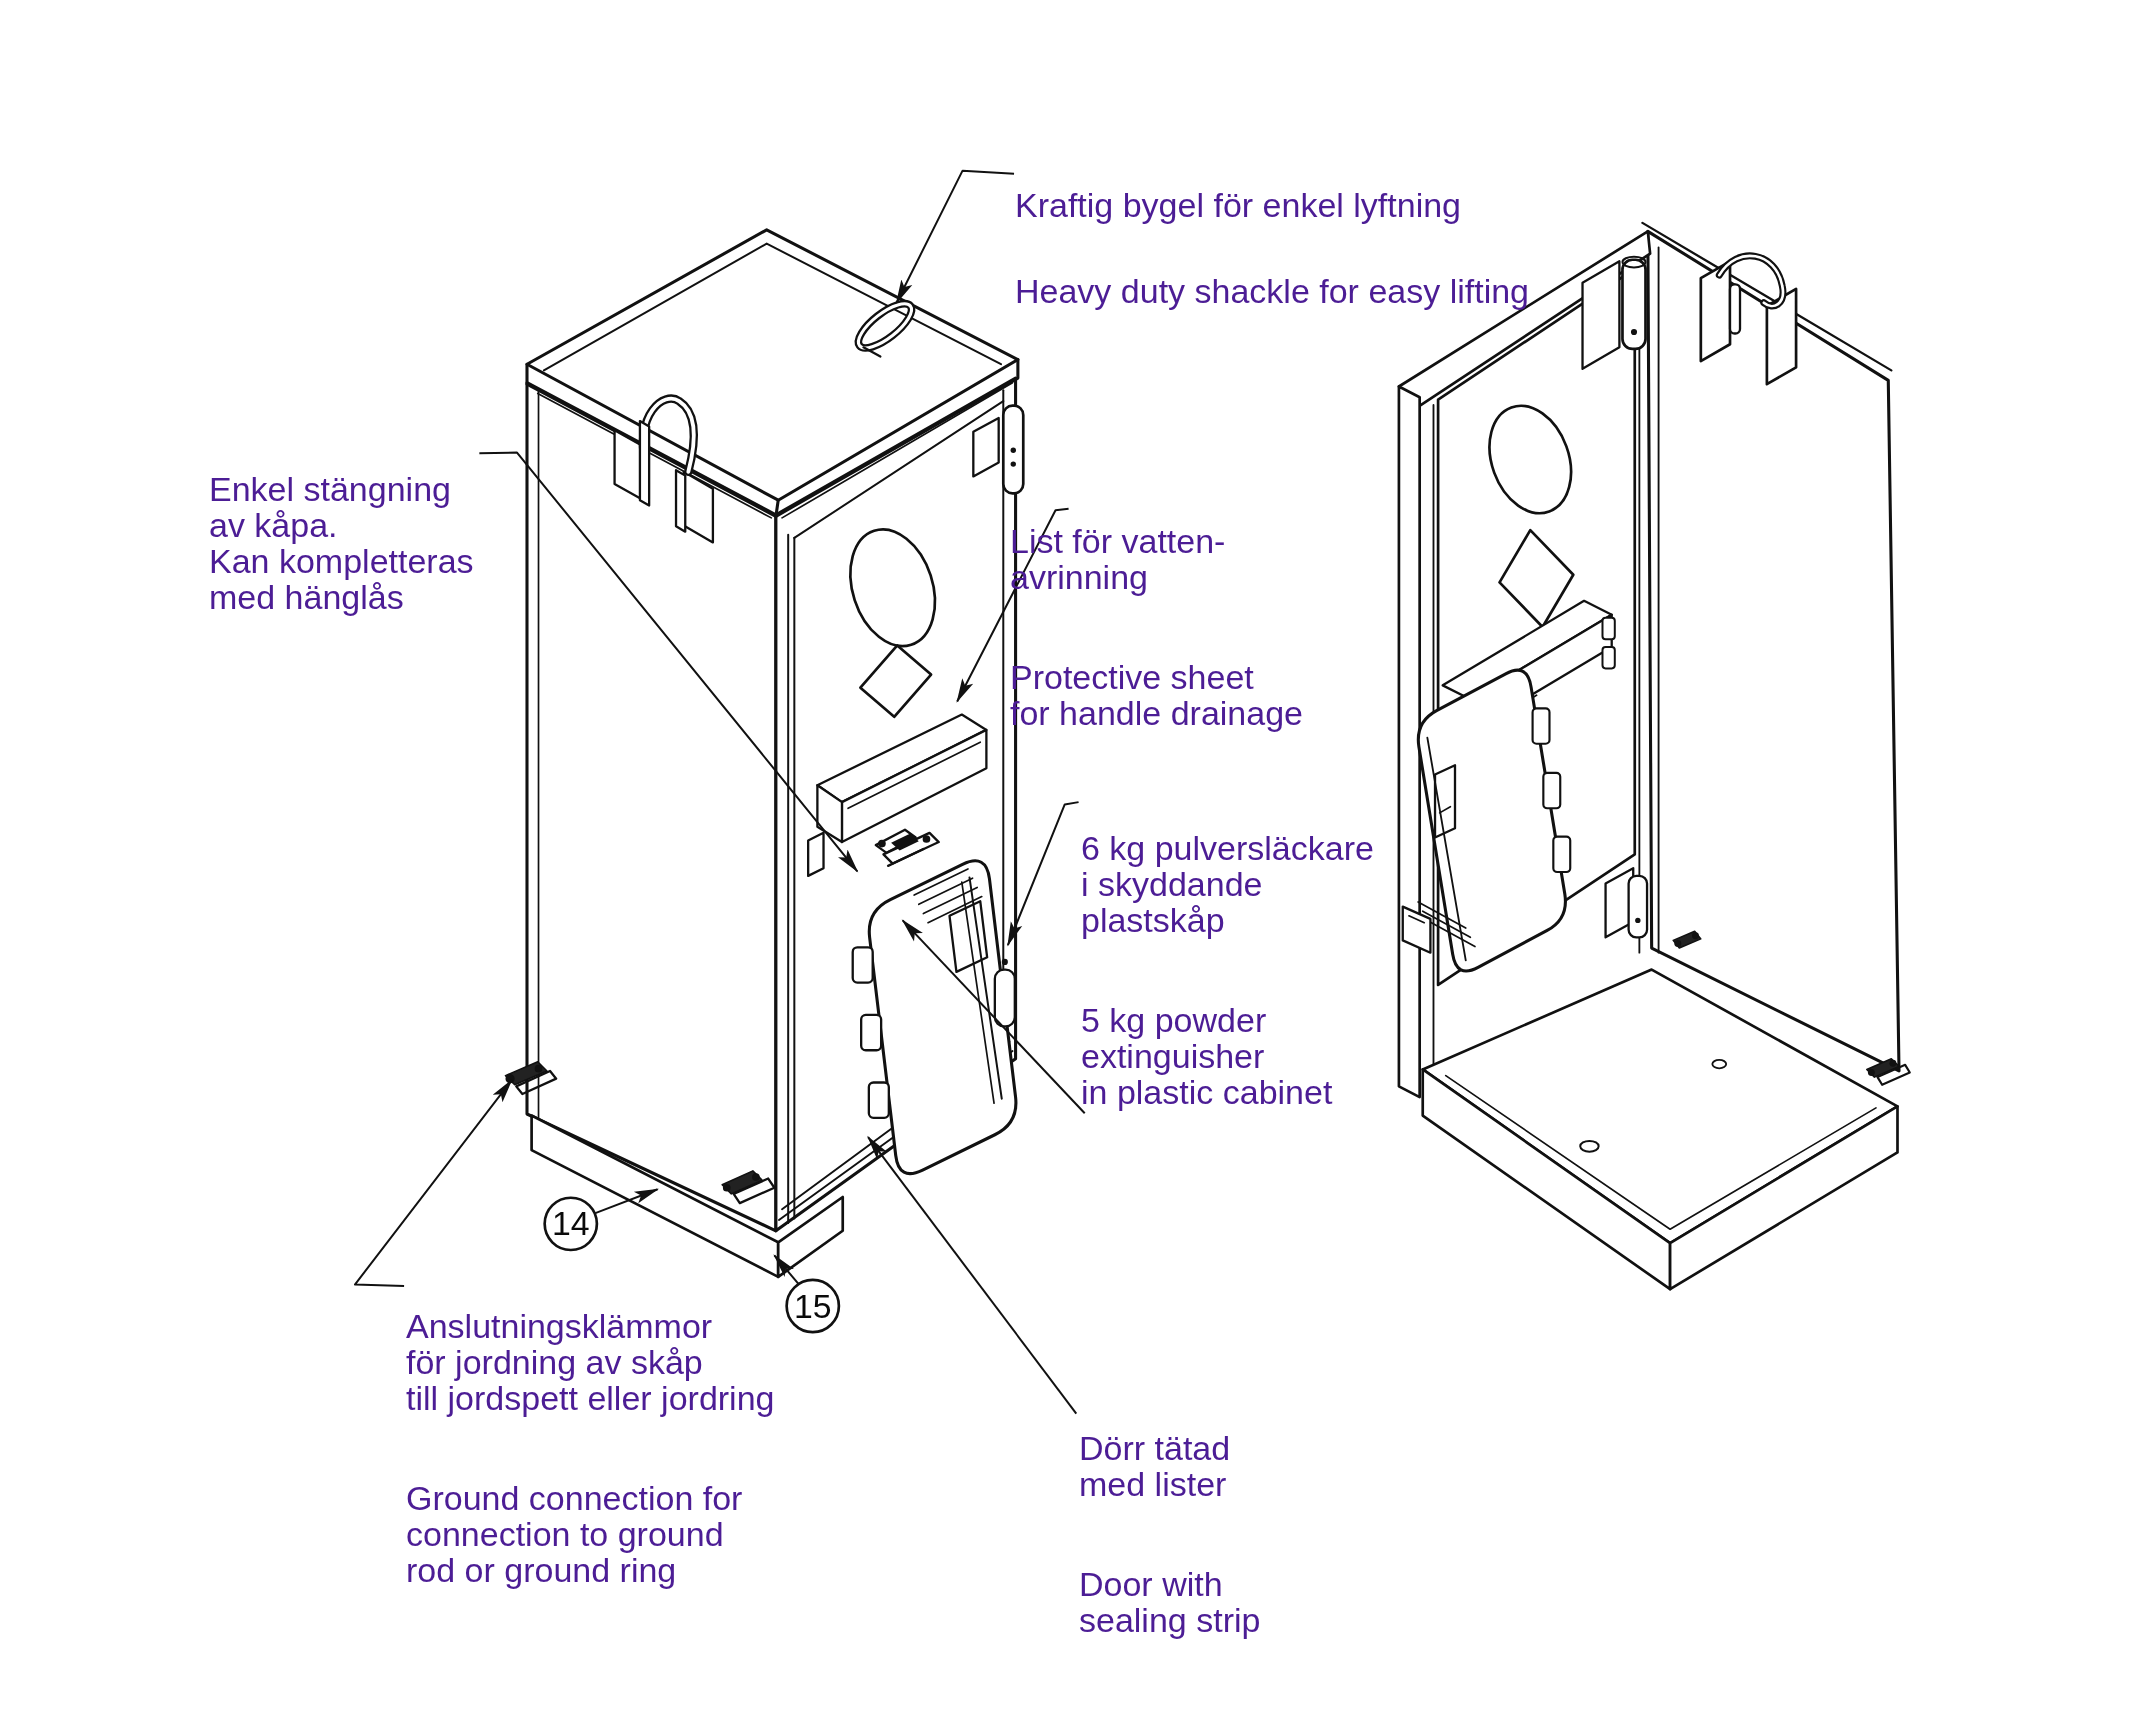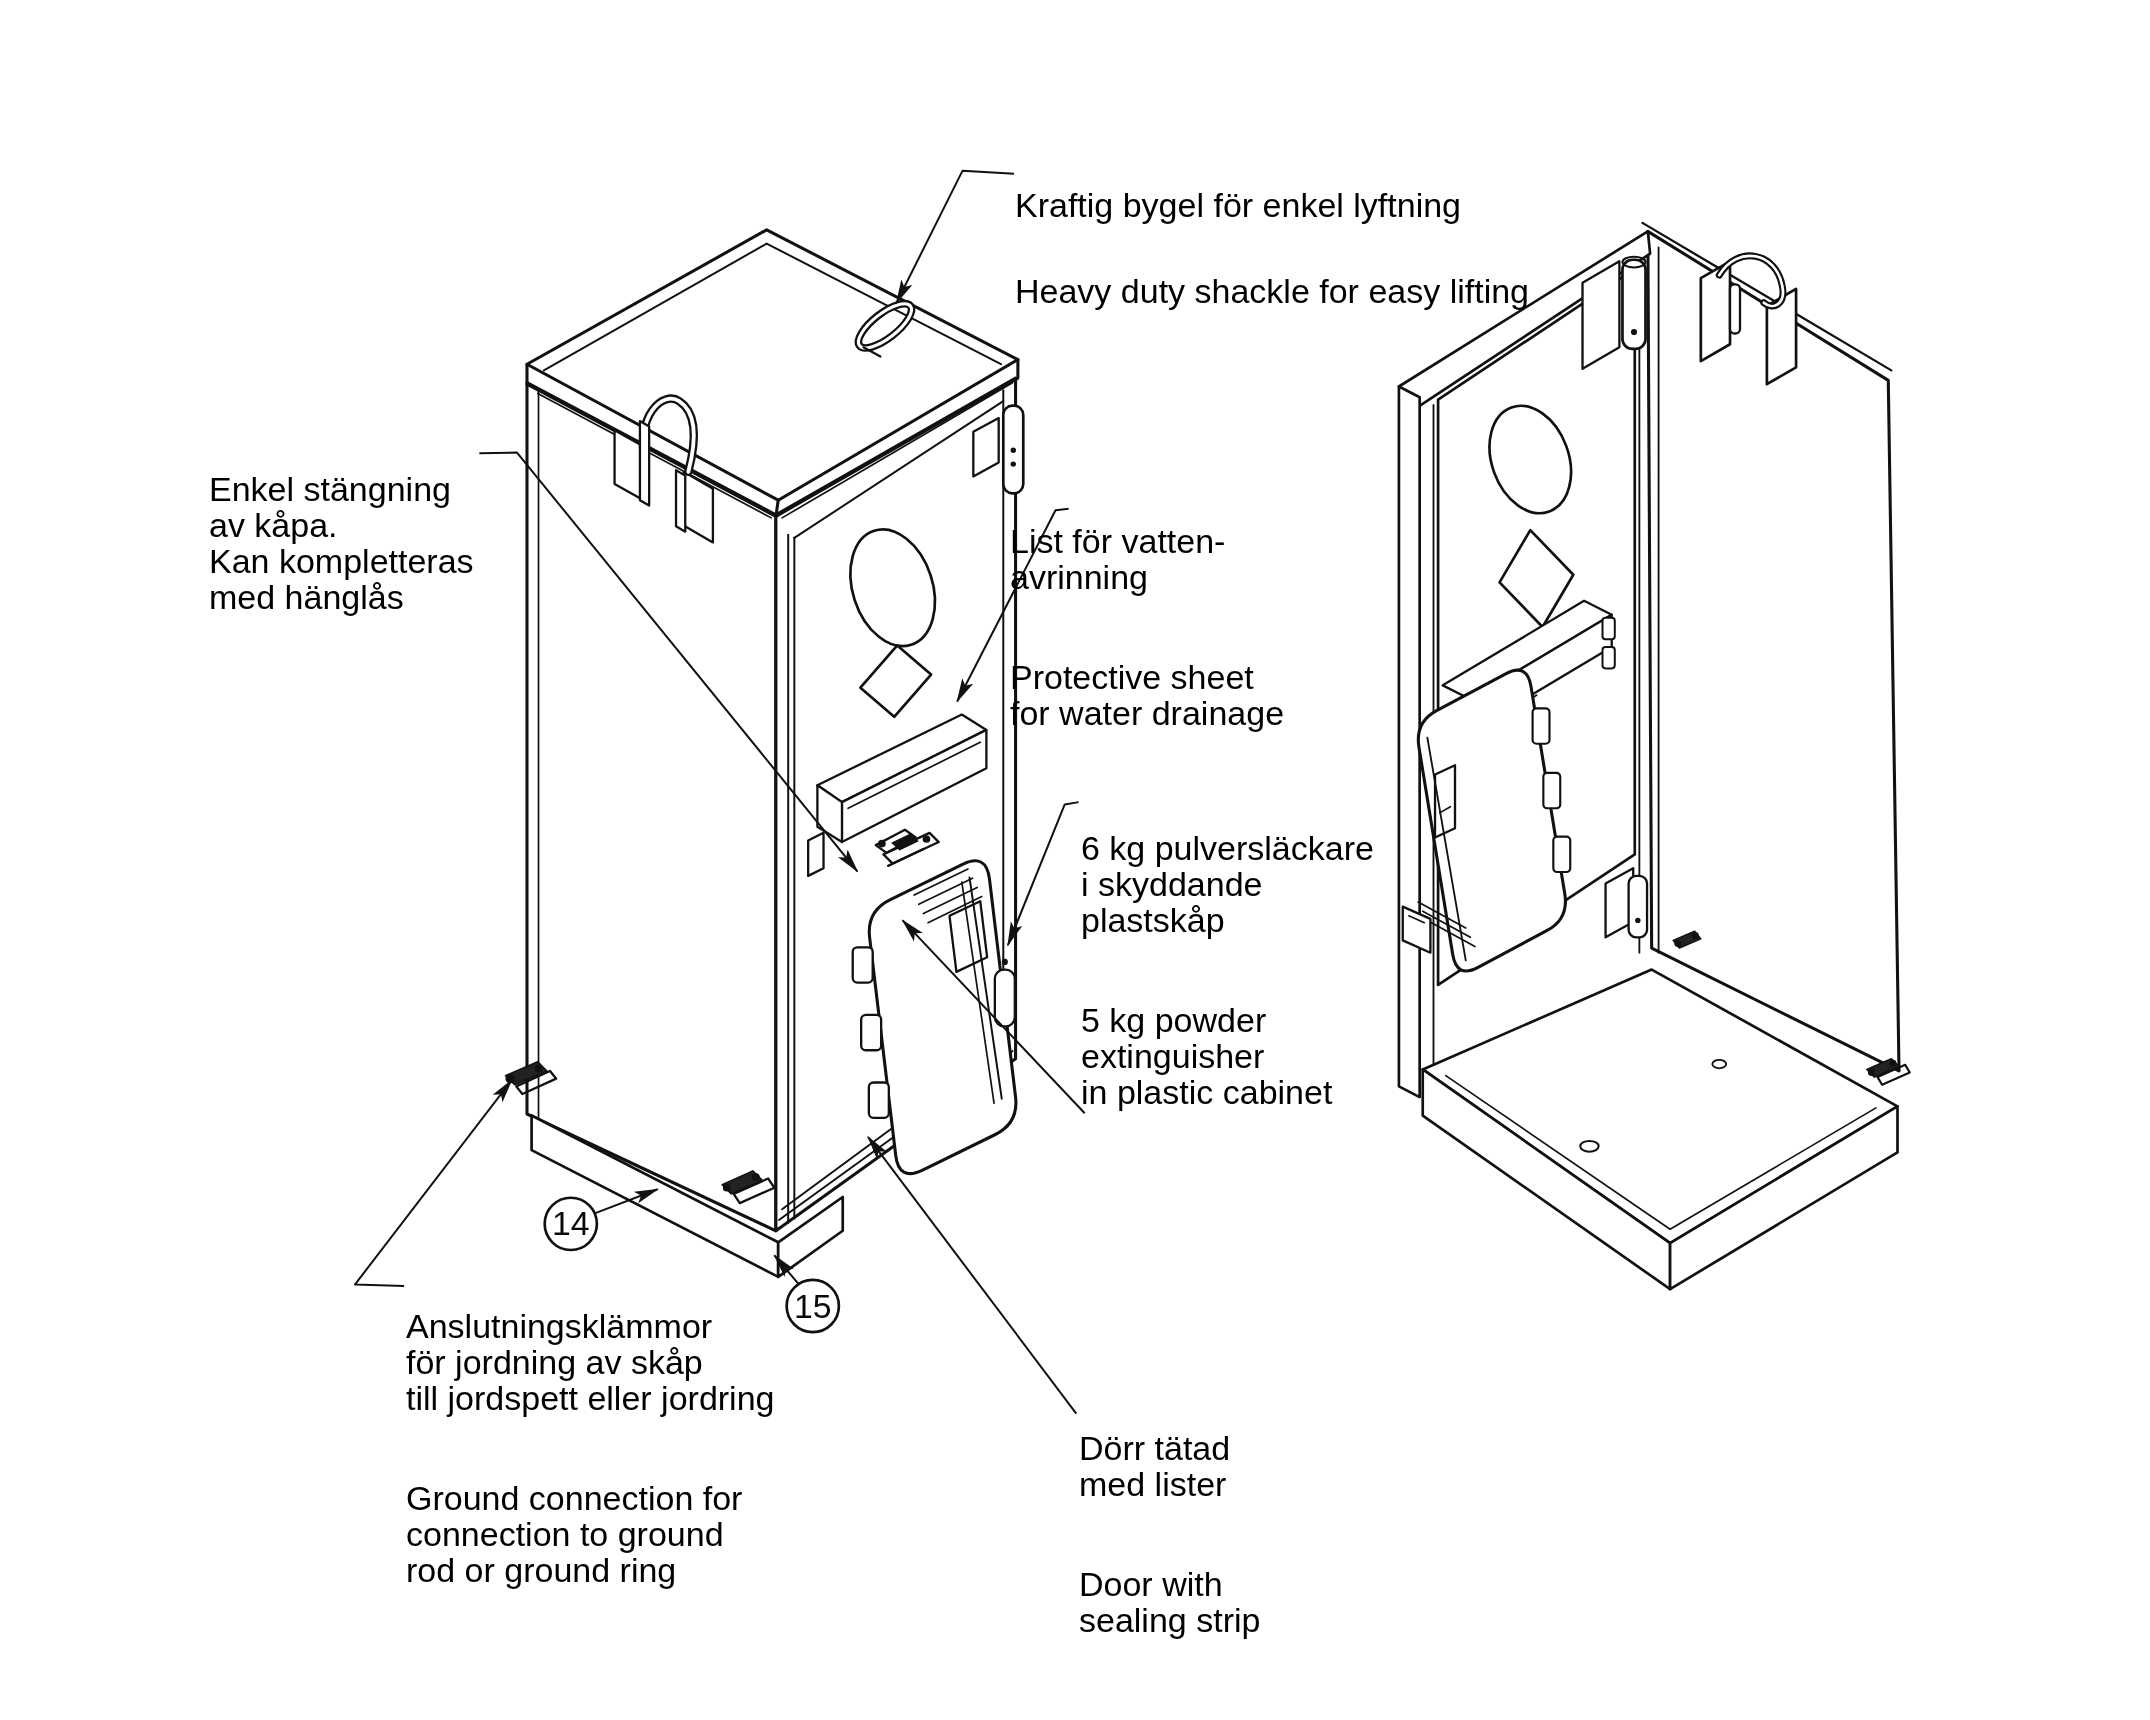--- a/index.html
+++ b/index.html
@@ -1,19 +1,19 @@
 <!DOCTYPE html>
 <html style="font-size:12.3px"><head>
 <meta charset="utf-8">
 <style>
   html,body{margin:0;padding:0;background:#fff;}
   .canvas{position:relative;width:2151px;height:1721px;background:#ffffff;overflow:hidden;
           font-family:"Liberation Sans", sans-serif;color:#000;}
   .canvas svg{position:absolute;left:0;top:0;}
-  .label{position:absolute;font-size:34px;line-height:36px;white-space:pre-line;color:#000000;}
+  .label{position:absolute;font-size:34px;line-height:36px;white-space:pre-line;color:#4c1d95;}
   .label .en{margin-top:28px;}
   .label .en.nogap{margin-top:14px;}
   .art path,.art polygon,.art polyline,.art line,.art rect,.art ellipse,.art circle{
       vector-effect:none;}
 </style>
 </head>
 <body>
 
 <div class="canvas">
 
@@ -252,21 +252,21 @@
     <div class="sv">Enkel stängning
 av kåpa.
 Kan kompletteras
 med hänglås</div>
   </div>
 
   <div class="label" style="left:1010px;top:487px">
     <div class="sv">List för vatten-
 avrinning</div>
     <div class="en">Protective sheet
-for water drainage</div>
+for handle drainage</div>
   </div>
 
   <div class="label" style="left:1081px;top:794px">
     <div class="sv">6 kg pulversläckare
 i skyddande
 plastskåp</div>
     <div class="en">5 kg powder
 extinguisher
 in plastic cabinet</div>
   </div>

